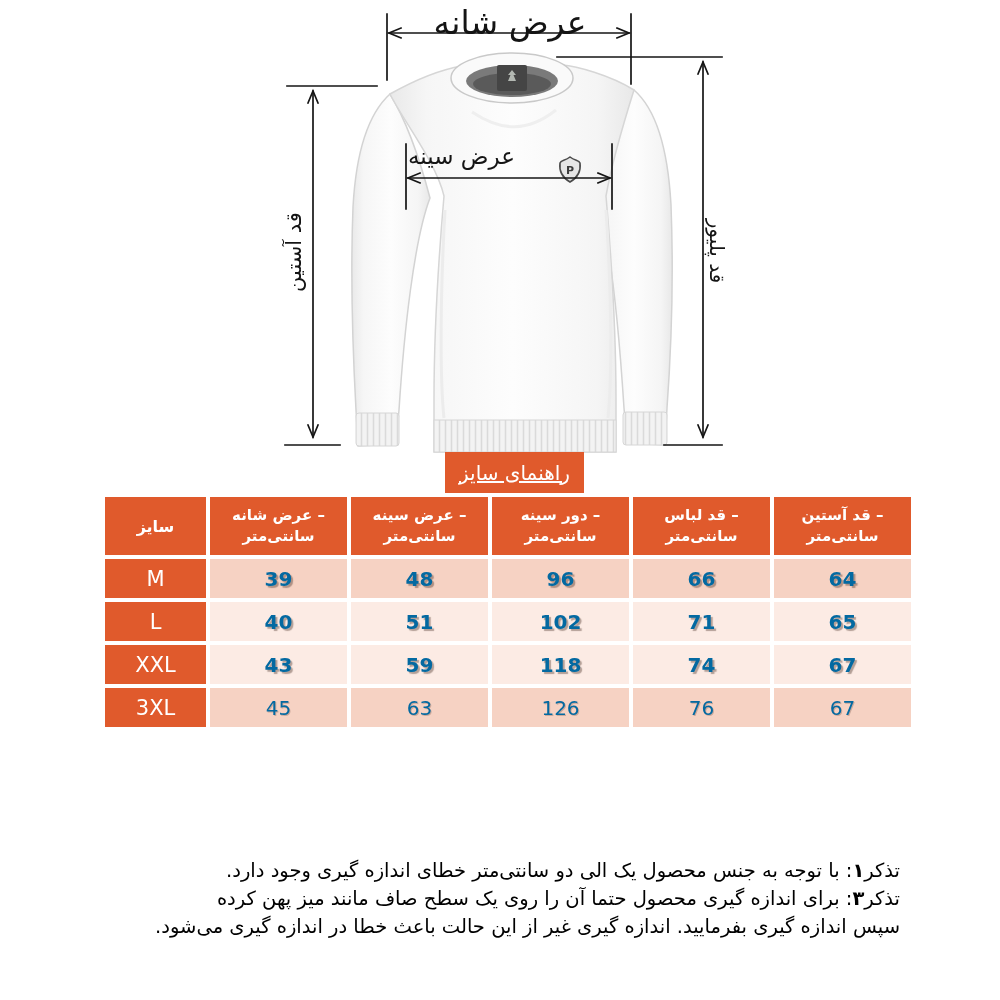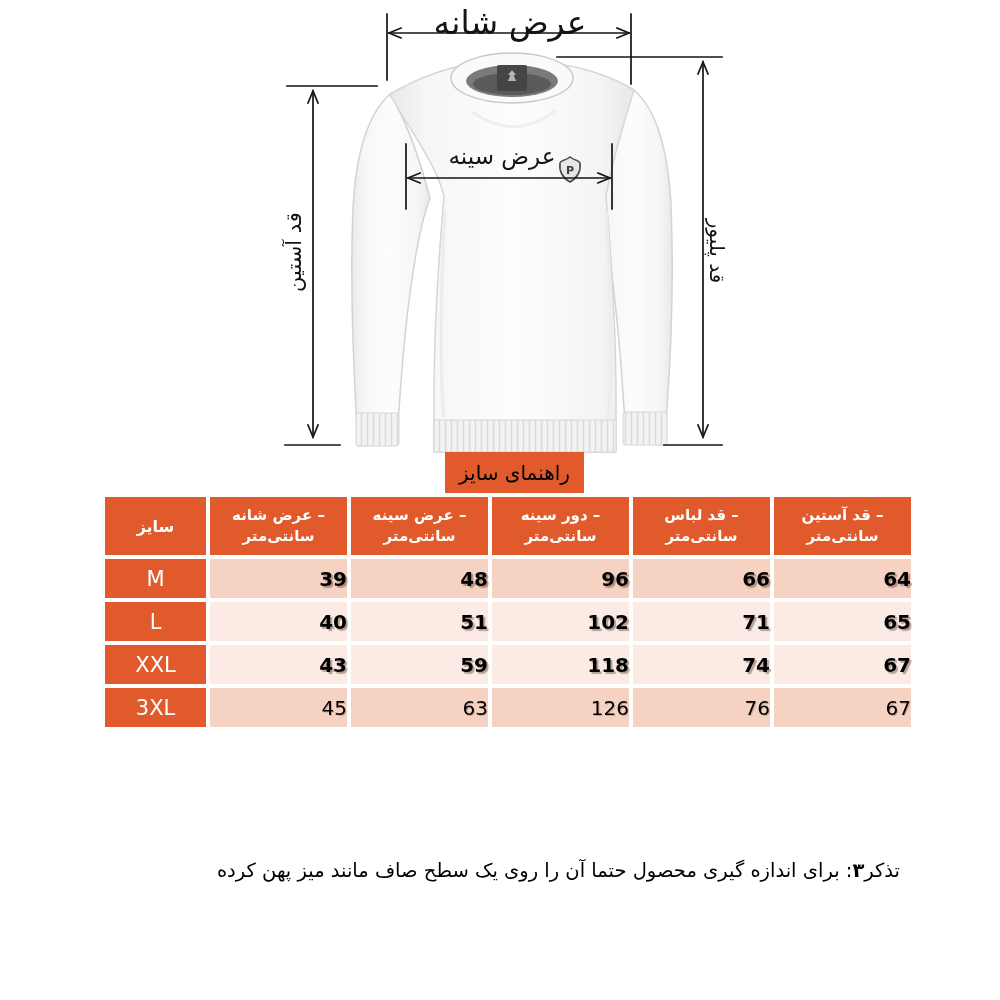--- a/index.html
+++ b/index.html
@@ -2,37 +2,37 @@
 <html style="--accent: #e05a2c; --row-dark: #f6d2c3; --row-light: #fcebe4;"><head>
 <meta charset="utf-8">
 <style>
   html,body{margin:0;padding:0;background:#fff;}
   .stage{position:relative;width:1000px;height:1000px;background:#fff;overflow:hidden;
          font-family:"DejaVu Sans",sans-serif;}
   svg{display:block;}
   
   .dim-label{position:absolute;color:#141414;white-space:nowrap;}
   .lbl-shoulder{left:405px;top:3px;width:210px;text-align:center;font-size:33px;}
-  .lbl-chest{left:408px;top:143px;width:188px;text-align:center;font-size:23px;}
+  .lbl-chest{left:408px;top:143px;width:188px;font-size:23px;}
   .lbl-sleeve{left:294px;top:252px;transform:translate(-50%,-50%) rotate(-90deg);font-size:21px;}
   .lbl-pullover{left:717px;top:251px;transform:translate(-50%,-50%) rotate(90deg);font-size:20px;}
   
   .title-box{position:absolute;left:445px;top:452px;width:139px;height:41px;
-             background:var(--accent);color:#000000;font-size:20px;
-             display:flex;align-items:center;justify-content:center;direction:rtl;}
+             background:var(--accent);color:#ffffff;font-size:20px;
+             display:flex;align-items:center;justify-content:center;direction:rtl;text-decoration:underline;}
   
   .size-table{position:absolute;left:101px;top:493px;border-collapse:separate;border-spacing:4px;}
   .size-table th{background:var(--accent);color:#fff;font-weight:bold;font-size:15px;
                  width:137px;height:58px;padding:0;vertical-align:middle;text-align:center;}
   .size-table th.col-size{width:101px;font-size:16px;}
   .size-table .h-t{direction:ltr;line-height:21px;}
   .size-table td{height:39px;text-align:center;vertical-align:middle;padding:0;}
   .size-table td.size-cell{background:var(--accent);color:#fff;font-size:21px;}
-  .size-table td.value-cell{font-size:20px;font-weight:bold;color:#000000;
-                 text-shadow:2px 2px 1px rgba(70,45,35,.4);text-align:right;}
+  .size-table td.value-cell{font-size:20px;font-weight:bold;color:#0369a1;
+                 text-shadow:2px 2px 1px rgba(70,45,35,.4);}
   tr.alt-dark  .value-cell{background:var(--row-dark);}
   tr.alt-light .value-cell{background:var(--row-light);}
   .size-table tbody tr:last-child .value-cell{font-weight:normal;text-shadow:1px 1px 0 rgba(70,45,35,.25);}
   
   .notes{position:absolute;left:88px;top:857px;width:812px;direction:rtl;text-align:right;
          font-size:19.5px;line-height:28px;color:#000;}
   .notes b{font-weight:bold;}
 </style>
 </head>
 <body>
@@ -176,16 +176,18 @@
           <td class="value-cell">45</td>
           <td class="value-cell">63</td>
           <td class="value-cell">126</td>
           <td class="value-cell">76</td>
           <td class="value-cell">67</td>
         </tr>
       </tbody>
   </table>
 
   <div class="notes">
+      <div><span>تذکر</span><b>۱</b><span>: با توجه به جنس محصول یک الی دو سانتی‌متر خطای اندازه گیری وجود دارد.</span></div>
       <div><span>تذکر</span><b>۳</b><span>: برای اندازه گیری محصول حتما آن را روی یک سطح صاف مانند میز پهن کرده</span></div>
+      <div><span>سپس اندازه گیری بفرمایید. اندازه گیری غیر از این حالت باعث خطا در اندازه گیری می‌شود.</span></div>
     </div>
 
 </div>
 
 </body></html>

